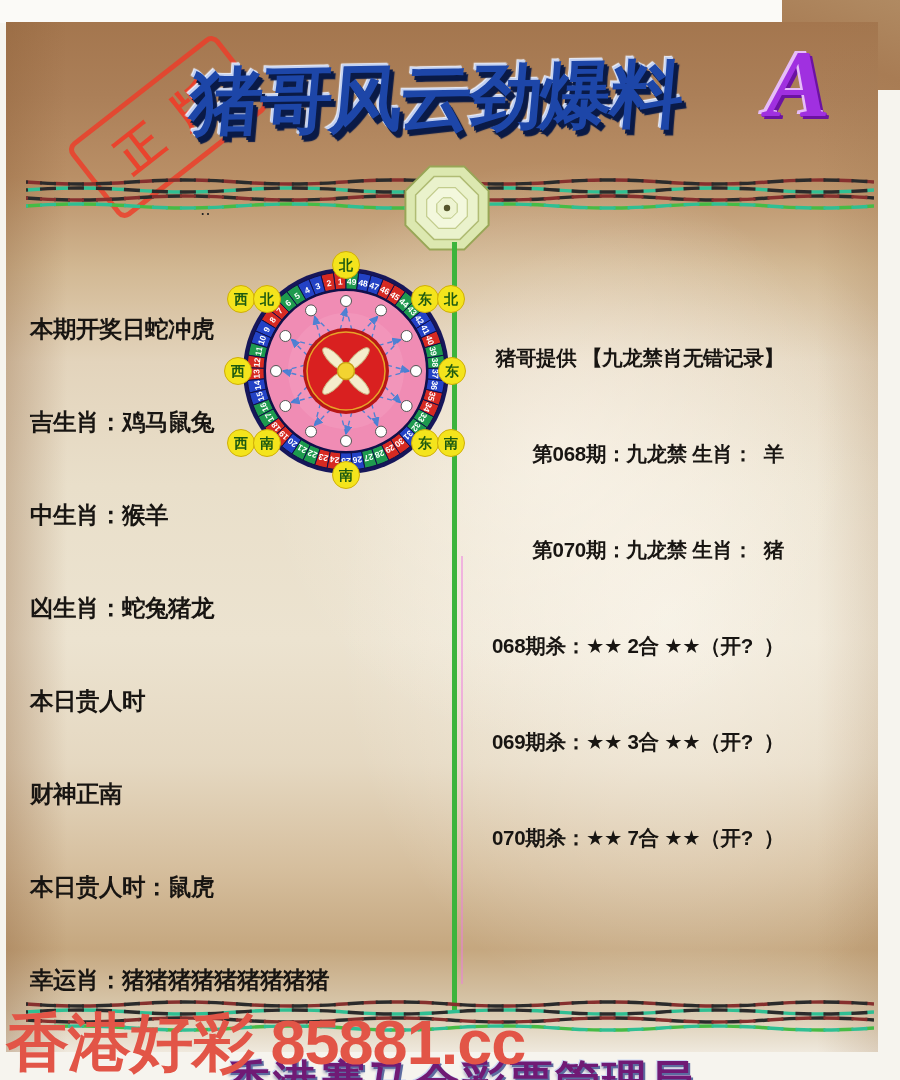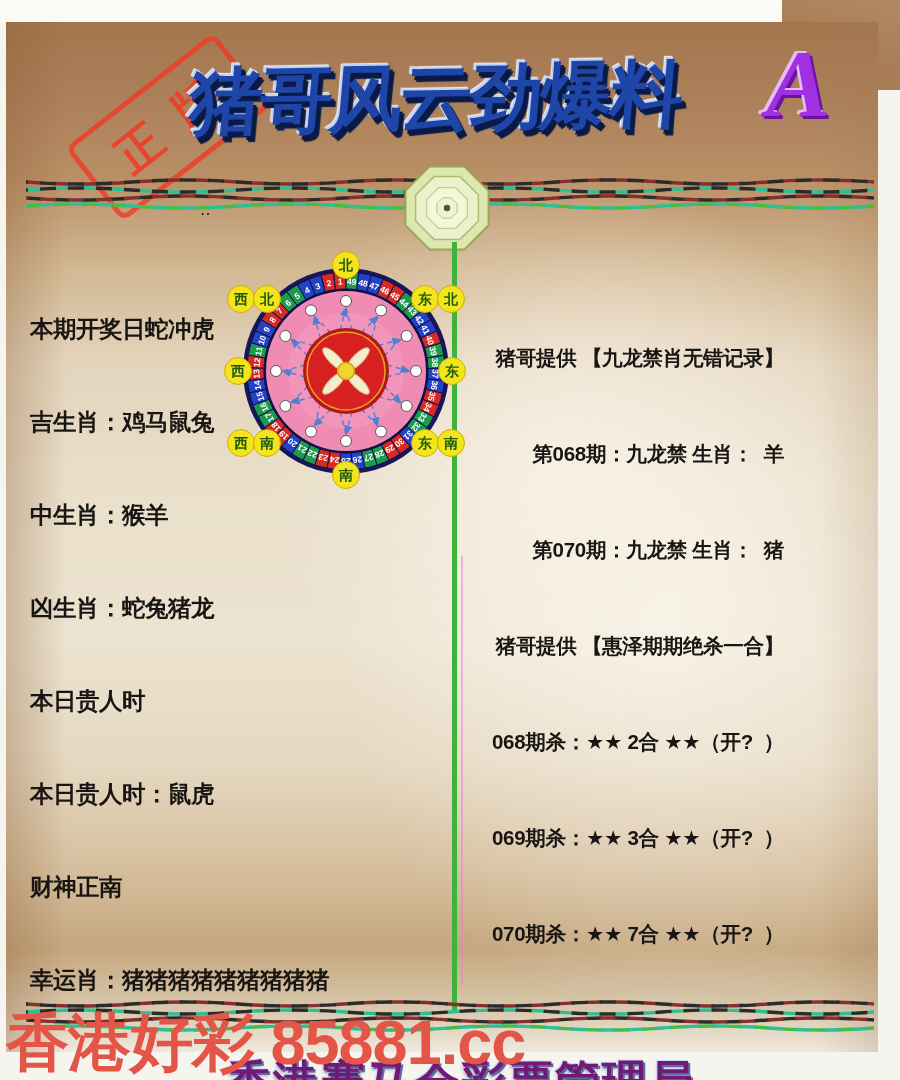--- a/index.html
+++ b/index.html
@@ -407,43 +407,42 @@
         <text x="-79" y="-67" text-anchor="middle" font-size="14" font-weight="bold" fill="#1c5a10">北</text>
       </g>
     </svg>
 
   <div class="col col-left">
     <div>本期开奖日蛇冲虎</div>
     <div>吉生肖：鸡马鼠兔</div>
     <div>中生肖：猴羊</div>
     <div>凶生肖：蛇兔猪龙</div>
     <div>本日贵人时</div>
+    <div>财神正南</div>
     <div>本日贵人时：鼠虎</div>
-    <div>财神正南</div>
     <div>幸运肖：猪猪猪猪猪猪猪猪猪</div>
     
     
     
     
     
     
     
     
     
     
     
     
     
   </div>
 
   <div class="col col-right">
     <div>猪哥提供 【九龙禁肖无错记录】</div>
     <div>第068期：九龙禁 生肖：  羊</div>
     <div>第070期：九龙禁 生肖：  猪</div>
-    <div>猪哥提供 【惠泽期期绝杀一合】</div>
     <div>068期杀：★★ 2合 ★★（开?  ）</div>
     <div>069期杀：★★ 3合 ★★（开?  ）</div>
     <div>070期杀：★★ 7合 ★★（开?  ）</div>
     
     
     
     
     
     
     

